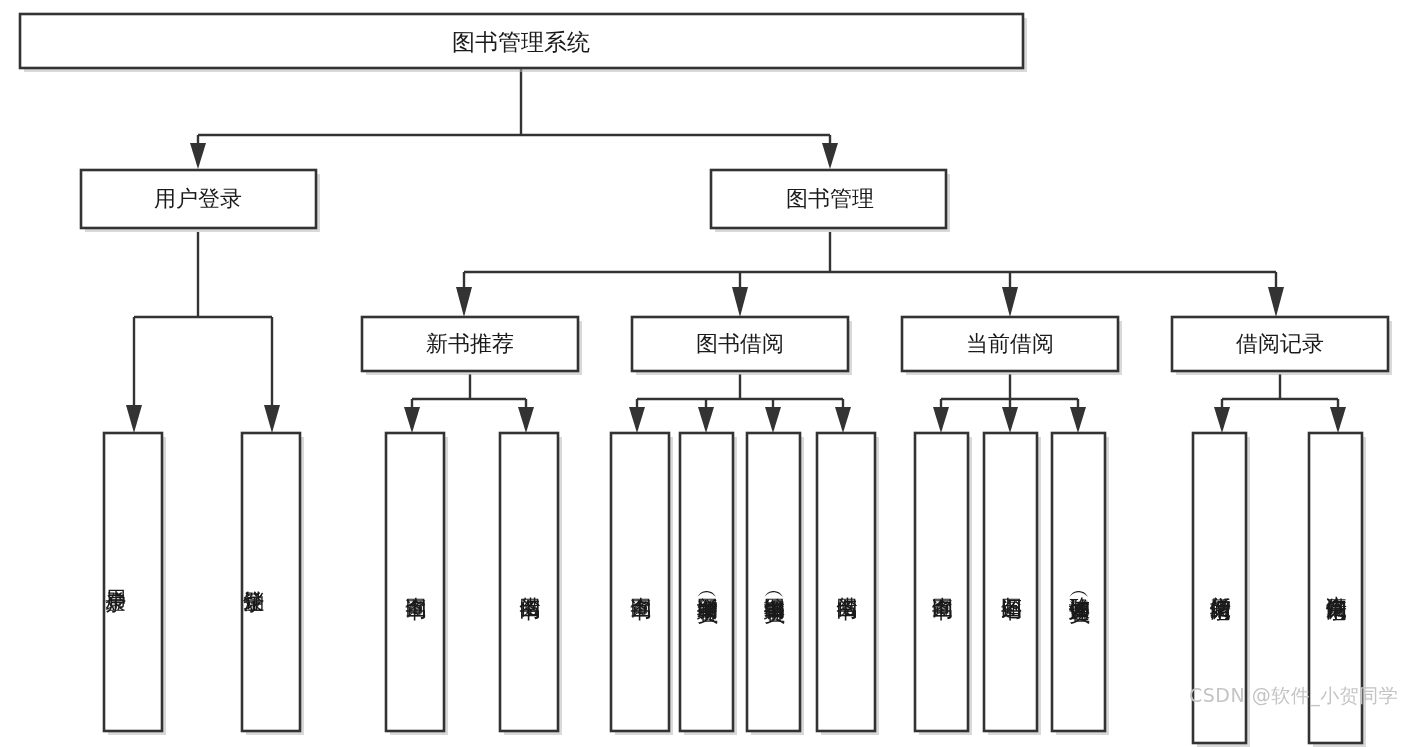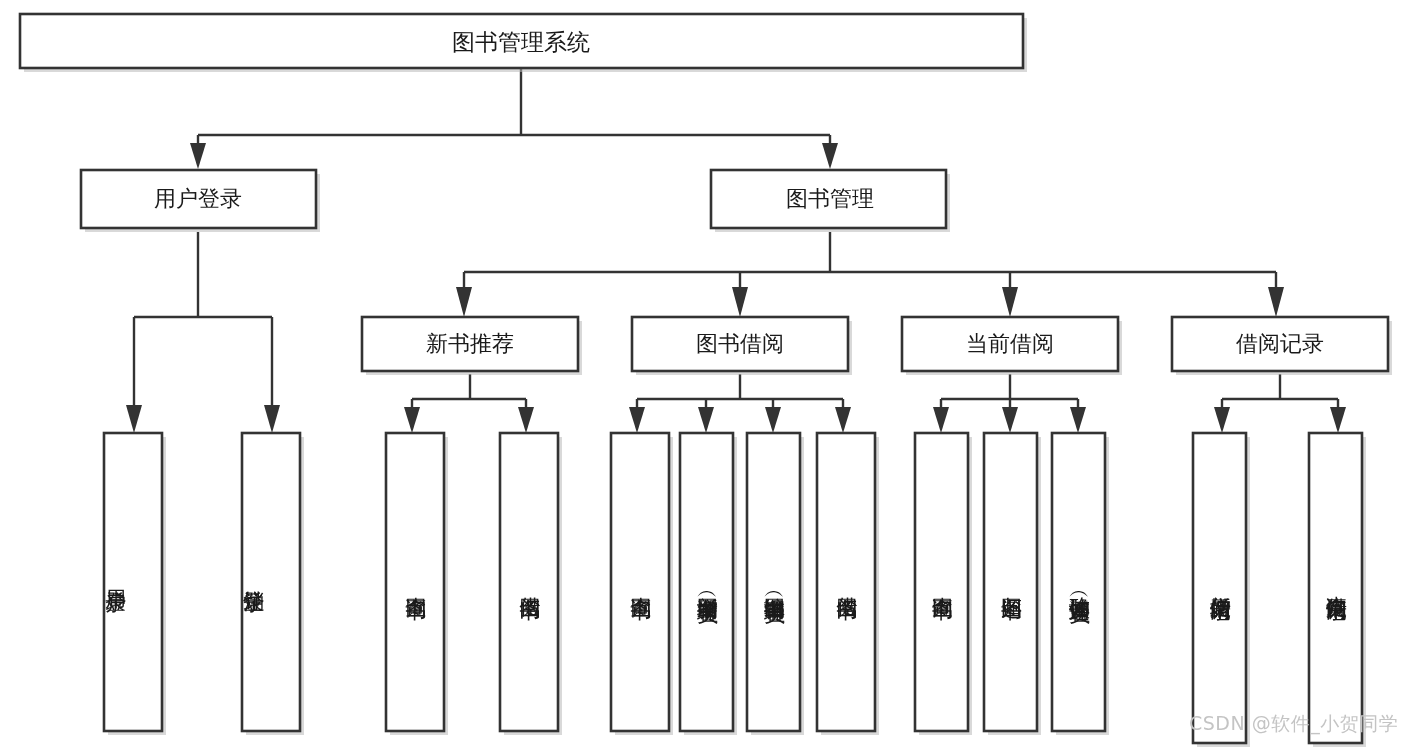--- a/index.html
+++ b/index.html
@@ -264,15 +264,15 @@
   <div class="vlabel anchor-center" style="left:747px; top:438px; width:53px; height:293px;">编辑图书（管理员）</div>
   <div class="vlabel anchor-center" style="left:817px; top:433px; width:58px; height:298px;">借阅图书</div>
 
   <div class="vlabel anchor-center" style="left:915px; top:433px; width:53px; height:298px;">查询图书</div>
   <div class="vlabel anchor-center" style="left:984px; top:433px; width:53px; height:298px;">归还图书</div>
   <div class="vlabel anchor-center" style="left:1052px; top:438px; width:53px; height:293px;">确认归还（管理员）</div>
 
   <div class="vlabel anchor-center" style="left:1193px; top:433px; width:53px; height:298px;">新增借阅记录</div>
   <div class="vlabel anchor-center" style="left:1309px; top:433px; width:53px; height:298px;">查询借阅记录</div>
 
-  <div class="watermark" style="left:1189px; top:711px;">CSDN @软件_小贺同学</div>
+  <div class="watermark" style="left:1189px; top:683px;">CSDN @软件_小贺同学</div>
 
 </div>
 
 </body></html>

